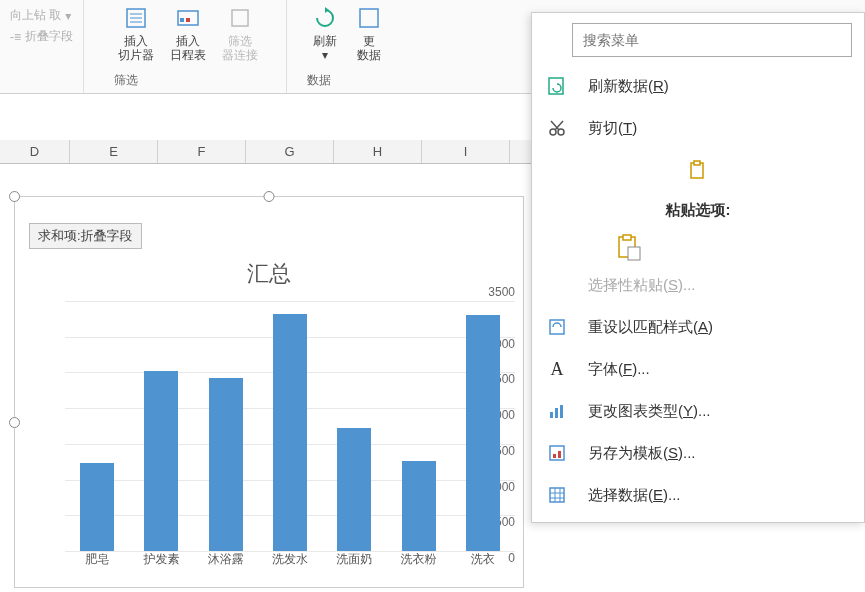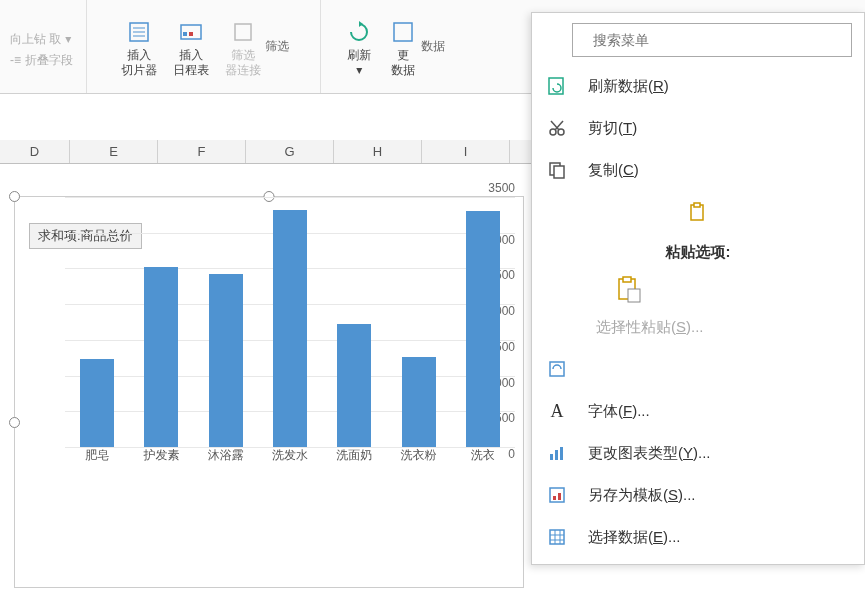--- a/index.html
+++ b/index.html
@@ -1,20 +1,20 @@
 <!DOCTYPE html>
 <html><head>
 <meta charset="utf-8">
 <style>
 * { box-sizing: border-box; margin: 0; padding: 0; }
 body { font-family: "Microsoft YaHei", "Segoe UI", sans-serif; font-size: 13px; color: #444; background: #fff; overflow: hidden; width: 865px; height: 592px; position: relative; }
 
 
 .ribbon { display: flex; border-bottom: 1px solid #d0d0d0; height: 94px; background: #fafafa; }
-.ribbon-group { display: flex; flex-direction: row; align-items: center; justify-content: space-between; padding: 2px 8px 0 8px; border-right: 1px solid #e0e0e0; }
+.ribbon-group { display: flex; flex-direction: column; justify-content: space-between; padding: 2px 8px 0 8px; border-right: 1px solid #e0e0e0; }
 .ribbon-group:last-child { border-right: none; }
 .ribbon-group-items { display: flex; gap: 8px; align-items: flex-start; }
 .ribbon-btn { display: flex; flex-direction: column; align-items: center; gap: 2px; padding: 2px 4px; cursor: pointer; color: #b0b0b0; }
 .ribbon-btn.active { color: #444; }
 .ribbon-btn.disabled { color: #b8b8b8; }
 .ribbon-icon { width: 28px; height: 28px; display: flex; align-items: center; justify-content: center; }
 .ribbon-label { font-size: 12px; text-align: center; line-height: 1.2; white-space: pre; }
 .ribbon-group-title { font-size: 12px; color: #666; padding: 2px 0 4px; }
 .small-ribbon { display:flex; flex-direction:column; gap:2px; align-items:flex-start; padding-top:4px;}
 .small-ribbon-item { display:flex; align-items:center; gap:4px; color:#b0b0b0; font-size:12px; padding:1px 2px;}
@@ -33,23 +33,23 @@
 .gridline { position:absolute; left:0; right:0; border-top:1px solid #e8e8e8; }
 .bars { position:absolute; left:0; right:0; bottom:0; top:0; display:flex; align-items:flex-end; }
 .bar-slot { flex:1; display:flex; flex-direction:column; align-items:center; }
 .bar { width:34px; background:#4f93d1; }
 .x-labels { display:flex; margin-left:50px; width:450px; }
 .x-label { flex:1; text-align:center; font-size:12px; color:#555; white-space:nowrap;}
 
 
 .context-menu { position:absolute; right:0; top:12px; width:334px; background:#fff; border:1px solid #ccc; box-shadow:-2px 2px 8px rgba(0,0,0,0.15); padding-bottom:6px; }
 .menu-search { margin:10px 12px 8px 40px; }
-.menu-search input { width:100%; height:34px; border:1px solid #aaa; padding:0 20px; font-size:14px; color:#888; font-family:inherit;}
+.menu-search input { width:100%; height:34px; border:1px solid #aaa; padding:0 10px; font-size:14px; color:#888; font-family:inherit;}
 .menu-item { display:flex; align-items:center; gap:20px; padding:10px 14px 10px 14px; font-size:15px; color:#333; cursor:pointer; }
-.menu-item.disabled { color:#aaa; cursor:default;margin-left:8px;}
+.menu-item.disabled { color:#aaa; cursor:default;}
 .menu-item.bold { font-weight:600;flex-direction:column; }
 .menu-icon { width:22px; height:22px; display:flex; align-items:center; justify-content:center; flex-shrink:0;}
 .submenu-icon { width:34px; margin-left:18px;}
 .submenu-row { padding:6px 14px 6px 62px;}
 .underline-letter { text-decoration: underline; }
 </style>
 </head>
 <body>
 
 <div class="ribbon">
@@ -63,21 +63,21 @@
         </div>
         <div class="small-ribbon-item">
           <span>-≡</span>
           <span>折叠字段</span>
         </div>
       </div>
     </div>
     <div class="ribbon-group-title">&nbsp;</div>
   </div>
 
-  <div class="ribbon-group" style="padding-left:30px;padding-right:31px;">
+  <div class="ribbon-group" style="padding-left:30px;padding-right:24px;">
     <div class="ribbon-group-items">
       <div class="ribbon-btn active">
         <div class="ribbon-icon">
           <svg width="24" height="24">
               <rect x="3" y="3" width="18" height="18" fill="none" stroke="#4f93d1" stroke-width="1.5"></rect>
               <line x1="6" y1="8" x2="18" y2="8" stroke="#4f93d1"></line>
               <line x1="6" y1="12" x2="18" y2="12" stroke="#4f93d1"></line>
               <line x1="6" y1="16" x2="18" y2="16" stroke="#4f93d1"></line>
             </svg>
         </div>
@@ -140,21 +140,22 @@
   <div class="col-cell" style="width:88px">G</div>
   <div class="col-cell" style="width:88px">H</div>
   <div class="col-cell" style="width:88px">I</div>
 </div>
 
 <div class="chart-wrapper">
   <div class="sel-handle" style="left:-6px; top:-6px"></div>
   <div class="sel-handle" style="left:50%; top:-6px; transform:translateX(-50%)"></div>
   <div class="sel-handle" style="left:-6px; top:220px"></div>
 
-  <div class="chart-legend-box">求和项:商品总价</div>
+  <div class="chart-legend-box">求和项:折叠字段</div>
+  <div class="chart-title">汇总</div>
 
   <div class="plot" id="plot">
       <div class="gridline" style="top: 250px;"></div>
       <div class="y-tick" style="bottom: -7px;">0</div>
       <div class="gridline" style="top: 214.286px;"></div>
       <div class="y-tick" style="bottom: 28.7143px;">500</div>
       <div class="gridline" style="top: 178.571px;"></div>
       <div class="y-tick" style="bottom: 64.4286px;">1000</div>
       <div class="gridline" style="top: 142.857px;"></div>
       <div class="y-tick" style="bottom: 100.143px;">1500</div>
@@ -221,29 +222,20 @@
       <svg width="18" height="18">
           <circle cx="5" cy="13" r="3" fill="none" stroke="#555" stroke-width="1.5"></circle>
           <circle cx="13" cy="13" r="3" fill="none" stroke="#555" stroke-width="1.5"></circle>
           <line x1="7" y1="11" x2="15" y2="2" stroke="#555" stroke-width="1.5"></line>
           <line x1="11" y1="11" x2="3" y2="2" stroke="#555" stroke-width="1.5"></line>
         </svg>
     </span>
     <span>剪切(<span class="underline-letter">T</span>)</span>
   </div>
 
-  <div class="menu-item">
-    <span class="menu-icon">
-      <svg width="18" height="18">
-          <rect x="2" y="2" width="10" height="12" fill="none" stroke="#555" stroke-width="1.5"></rect>
-          <rect x="6" y="5" width="10" height="12" fill="#fff" stroke="#555" stroke-width="1.5"></rect>
-        </svg>
-    </span>
-    <span>复制(<span class="underline-letter">C</span>)</span>
-  </div>
 
   <div class="menu-item bold">
     <span class="menu-icon">
       <svg width="18" height="20">
           <rect x="2" y="3" width="12" height="15" fill="none" stroke="#c90" stroke-width="1.5"></rect>
           <rect x="5" y="1" width="6" height="4" fill="#fff" stroke="#c90" stroke-width="1.5"></rect>
         </svg>
     </span>
     <span>粘贴选项:</span>
   </div>
@@ -263,20 +255,21 @@
     <span>选择性粘贴(<span class="underline-letter">S</span>)...</span>
   </div>
 
   <div class="menu-item">
     <span class="menu-icon">
       <svg width="18" height="18">
           <rect x="2" y="2" width="14" height="14" fill="none" stroke="#4f93d1" stroke-width="1.5"></rect>
           <path d="M5 9 a4 4 0 1 1 8 0" fill="none" stroke="#4f93d1" stroke-width="1.5"></path>
         </svg>
     </span>
+    <span>重设以匹配样式(<span class="underline-letter">A</span>)</span>
   </div>
 
   <div class="menu-item">
     <span class="menu-icon" style="font-size:18px;color:#333;font-family:serif;">A</span>
     <span>字体(<span class="underline-letter">F</span>)...</span>
   </div>
 
   <div class="menu-item">
     <span class="menu-icon">
       <svg width="18" height="18">

